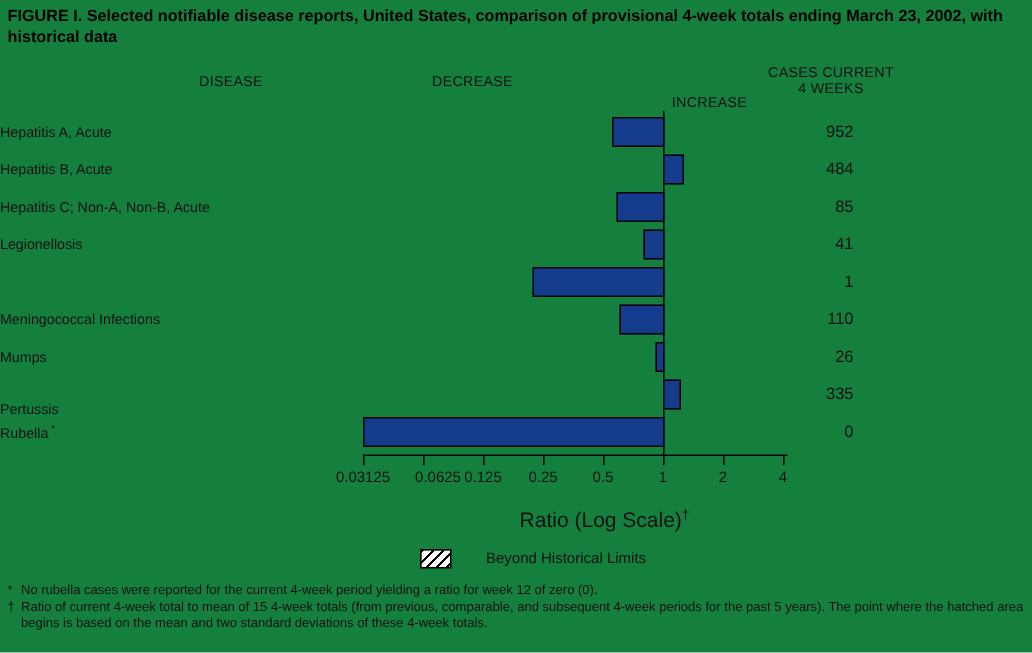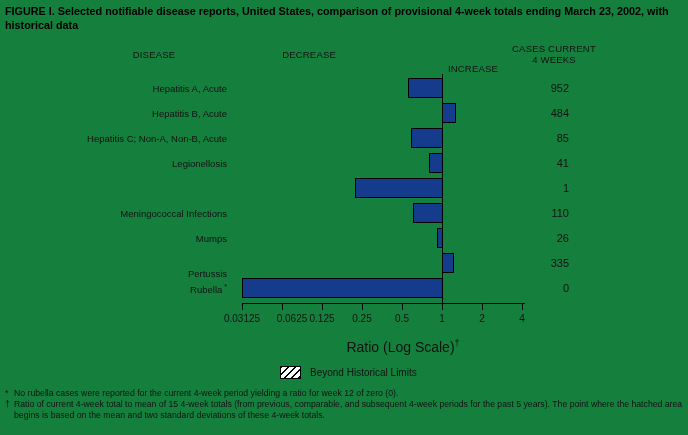--- a/index.html
+++ b/index.html
@@ -23,32 +23,31 @@
   }
   .col-header {
     position: absolute;
     font-size: 9.5px;
     color: #111;
     text-align: center;
     line-height: 11px;
     letter-spacing: 0.2px;
   }
   #hdr-disease  { left: 114px; top: 49px; width: 80px; }
-  #hdr-decrease { left: 256px; top: 49px; width: 80px; text-align: right; }
+  #hdr-decrease { left: 275px; top: 49px; width: 80px; }
   #hdr-increase { left: 431px; top: 63px; width: 84px; }
   #hdr-cases    { left: 502px; top: 43px; width: 104px; }
   #chart {
     position: absolute;
     left: 0; top: 0;
     width: 688px; height: 435px;
   }
   .disease-label {
     position: absolute;
     left: 0; width: 227px;
-    text-align: right;
     font-size: 9.5px;
     color: #111;
     white-space: nowrap;
   }
   .disease-label sup { font-size: 7px; }
   .bar {
     position: absolute;
     height: 20px;
     background: #153c8c;
     border: 1px solid #000;
@@ -94,21 +93,21 @@
     text-align: center;
     font-size: 14px;
     color: #111;
   }
   .x-axis-title sup { font-size: 9px; }
   .legend {
     position: absolute;
     left: 280px; top: 366px;
     display: flex;
     align-items: center;
-    gap: 9px;
+    gap: 23px;
   }
   .legend-swatch {
     width: 21px; height: 13px;
     border: 1px solid #000;
     background: repeating-linear-gradient(
       135deg,
       #000 0px, #000 1.4px,
       #fff 1.4px, #fff 4.8px
     );
   }

